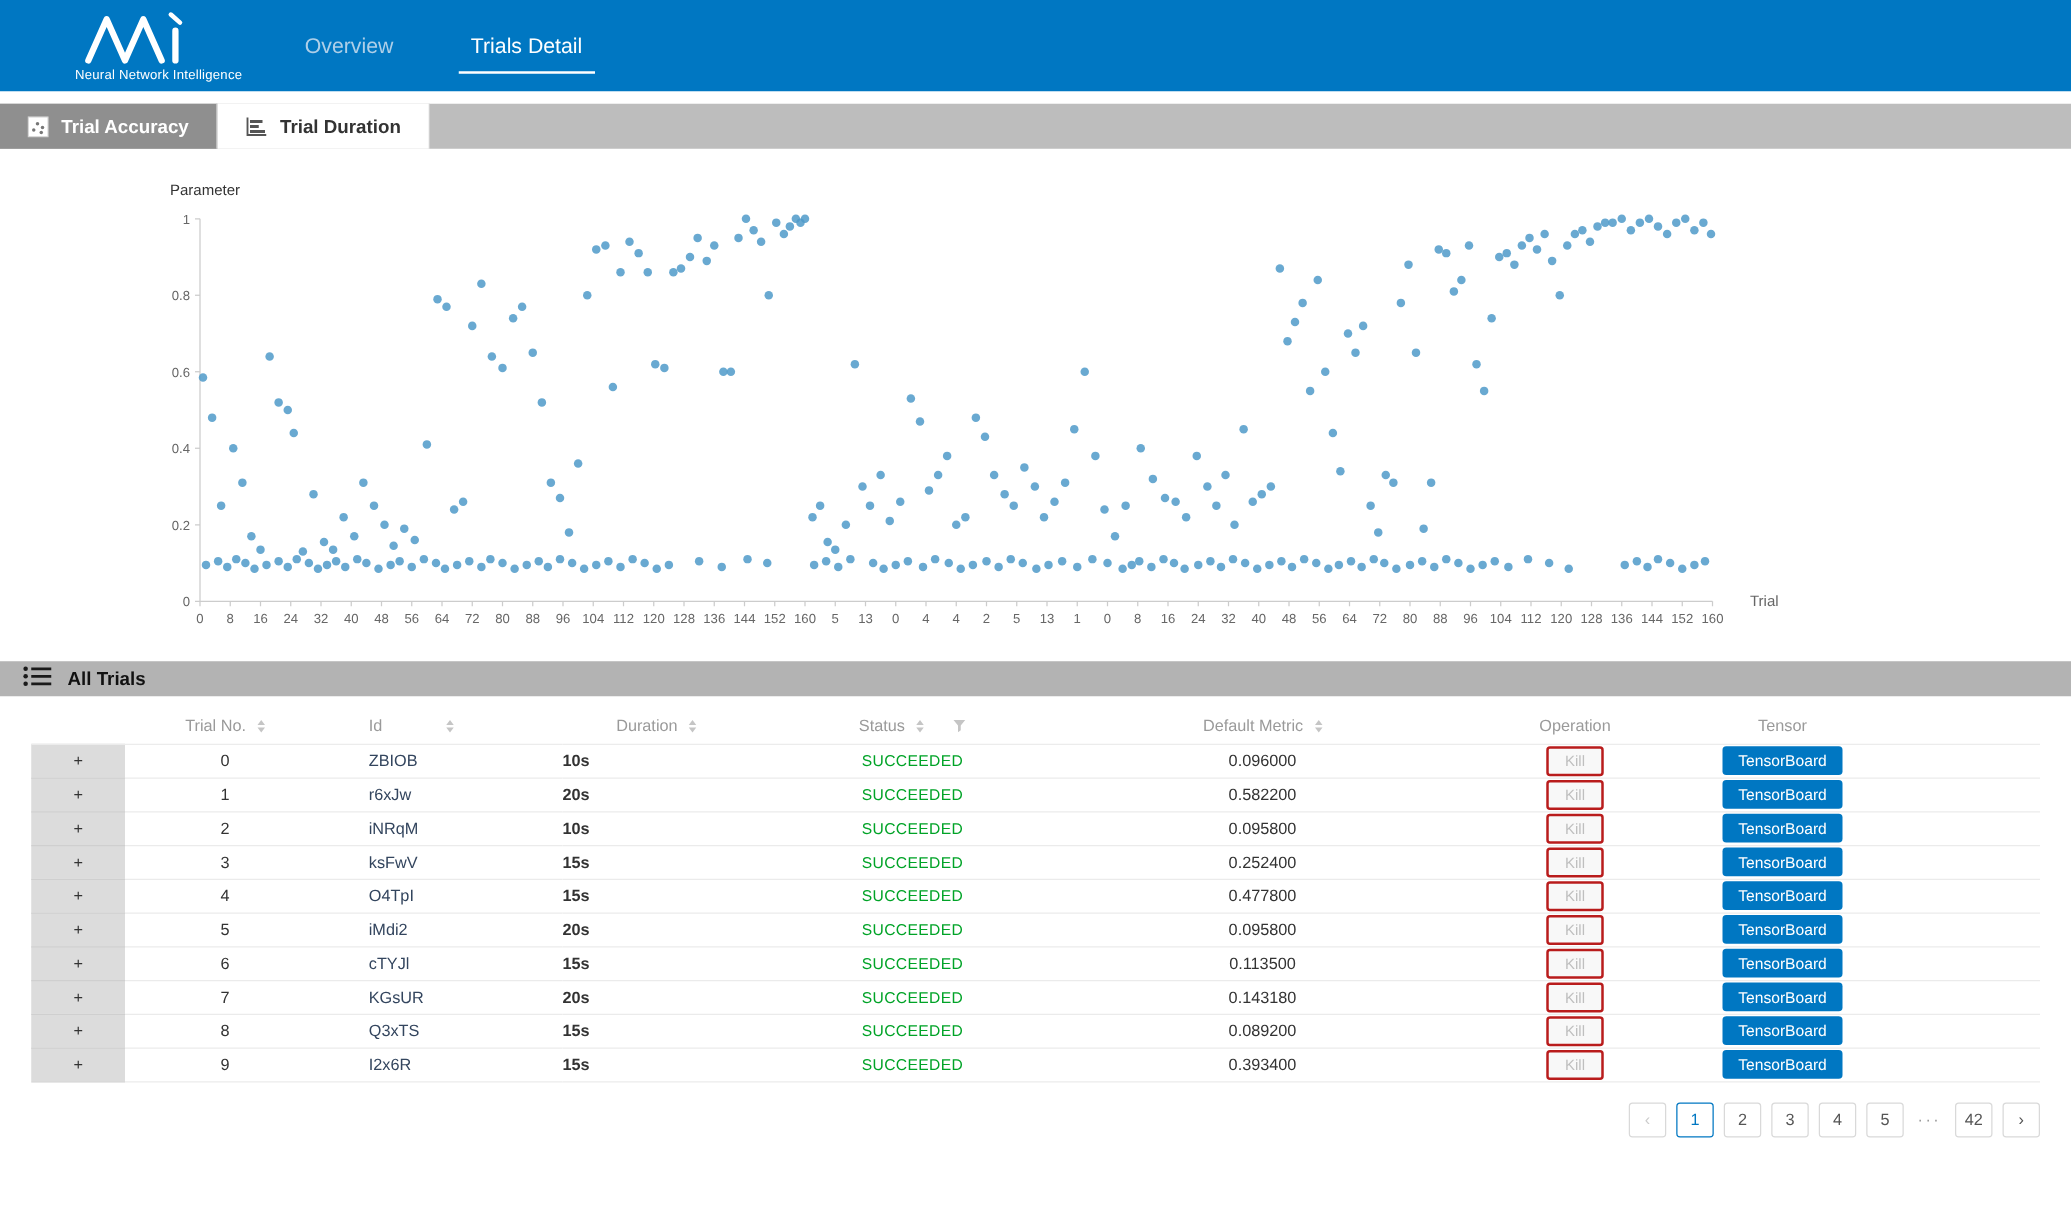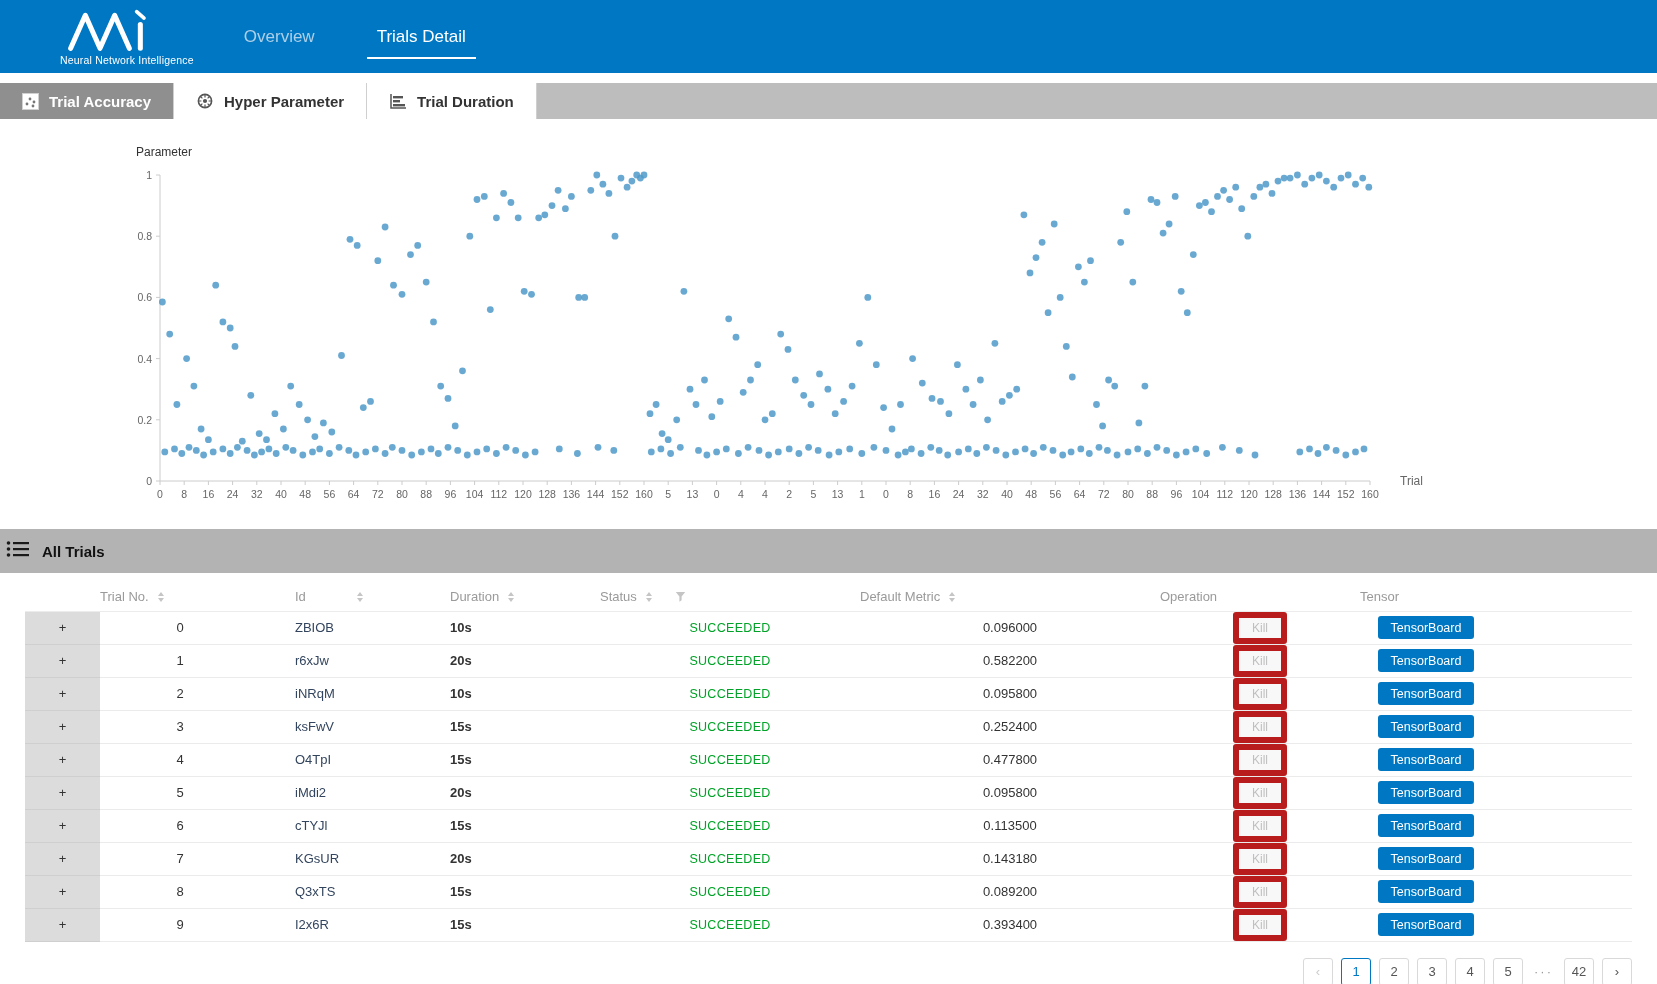--- a/index.html
+++ b/index.html
@@ -22,52 +22,52 @@
          font-size: 15px; font-weight: 600; border-right: 1px solid #cfcfcf; cursor: pointer; }
   .tab.active { background: #8f8f8f; color: #fff; }
   .tab-icon { display: flex; align-items: center; }
   
   .chart-section { padding-left: 120px; }
   .axis-title { margin: 26px 0 2px 16px; font-size: 12px; color: #333; }
   .chart { display: block; }
   .tick-label { font-size: 10.5px; fill: #666; font-family: "Liberation Sans", sans-serif; }
   .axis-name { font-size: 12px; fill: #666; font-family: "Liberation Sans", sans-serif; }
   
-  .section-bar { margin-top: 16px; height: 44px; background: #b3b3b3; display: flex; align-items: center; gap: 12px; padding-left: 6px; }
+  .section-bar { margin-top: 16px; height: 28px; background: #b3b3b3; display: flex; align-items: center; gap: 12px; padding-left: 18px; }
   .section-title { font-size: 15px; font-weight: 700; color: #111; }
   
   .table-wrap { margin: 10px 25px 0 25px; }
   table { width: 100%; border-collapse: collapse; table-layout: fixed; font-size: 13px; }
   col.c-exp { width: 75px; } col.c-no { width: 160px; } col.c-id { width: 190px; }
   col.c-dur { width: 150px; } col.c-status { width: 260px; } col.c-metric { width: 300px; }
   col.c-op { width: 200px; } col.c-tensor { width: 272px; }
   thead th { font-weight: normal; color: #9a9a9a; height: 28px; border-bottom: 1px solid #ececec; }
   .th-inner { display: flex; align-items: center; gap: 9px; }
-  .th-inner.center { }
+  .th-inner.center { justify-content: center; }
   .th-inner.left { justify-content: flex-start; padding-left: 35px; }
   .sorter { display: inline-flex; flex-direction: column; align-items: center; cursor: pointer; }
   .sorter.big-gap { margin-left: 42px; }
   .caret-up { width: 0; height: 0; border-left: 3.5px solid transparent; border-right: 3.5px solid transparent;
               border-bottom: 4.5px solid #c5c5c5; margin-bottom: 2px; }
   .caret-down { width: 0; height: 0; border-left: 3.5px solid transparent; border-right: 3.5px solid transparent;
                 border-top: 4.5px solid #c5c5c5; }
   .funnel { display: inline-flex; margin-left: 14px; cursor: pointer; }
   tbody td { height: 27px; border-bottom: 1px solid #ebebeb; color: #333; }
   td.c-exp { background: #dcdcdc; border-bottom: 1px solid #cfcfcf; text-align: center; }
   .expander { background: transparent; border: none; font-size: 13px; color: #333; cursor: pointer; }
   td.c-no { text-align: center; }
   td.c-id { text-align: left; padding-left: 35px; color: #33455e; }
   td.c-dur { text-align: left; padding-right: 25px; font-weight: bold; }
   td.c-status { text-align: center; }
   .status-succeeded { color: #00a327; font-size: 12.5px; letter-spacing: .3px; }
   td.c-metric { text-align: center; }
   td.c-op { text-align: center; }
   td.c-tensor { text-align: center; padding-right: 140px; }
   th.c-tensor .th-inner { padding-right: 140px; }
-  .kill-btn { color: #bfbfbf; border: 6px solid #b91c1c; background: #f8f8f8; padding: 3px 13px;
+  .kill-btn { color: #bfbfbf; border: 2px solid #b91c1c; background: #f8f8f8; padding: 3px 13px;
               border-radius: 3px; font-size: 12px; cursor: not-allowed; font-family: inherit; }
   .tensorboard-btn { background: #0077c2; color: #fff; border: none; padding: 4.5px 13px;
               border-radius: 3px; font-size: 12.5px; cursor: pointer; font-family: inherit; }
   
   .pagination { margin-top: 16px; display: flex; justify-content: flex-end; align-items: center; gap: 8px; }
   .pg-btn { min-width: 30px; height: 28px; border: 1px solid #d9d9d9; background: #fff; border-radius: 3px;
             font-size: 13px; color: #555; display: inline-flex; align-items: center; justify-content: center;
             cursor: pointer; font-family: inherit; }
   .pg-btn.active { border-color: #0077c2; color: #0077c2; }
   .pg-btn.disabled { color: #ccc; cursor: default; }
@@ -98,30 +98,20 @@
       <span class="tab-icon">
         <svg width="17" height="17" viewBox="0 0 17 17">
           <rect x="0.5" y="0.5" width="16" height="16" fill="#fff" stroke="#d0d0d0"></rect>
           <circle cx="5" cy="11" r="1.4" fill="#777"></circle>
             <circle cx="8" cy="6" r="1.4" fill="#777"></circle>
           <circle cx="12" cy="9" r="1.4" fill="#777"></circle>
             <circle cx="11" cy="13" r="1.4" fill="#777"></circle>
         </svg>
       </span>
       <span>Trial Accuracy</span>
-    </div>
-    <div class="tab">
-      <span class="tab-icon">
-        <svg width="18" height="18" viewBox="0 0 18 18">
-          <circle cx="9" cy="9" r="6.6" fill="none" stroke="#555" stroke-width="1.6"></circle>
-          <circle cx="9" cy="9" r="2.1" fill="#555"></circle>
-          <path d="M9 2.4 V5.4 M9 12.6 V15.6 M2.4 9 H5.4 M12.6 9 H15.6 M4.3 4.3 L6.4 6.4 M11.6 11.6 L13.7 13.7 M13.7 4.3 L11.6 6.4 M6.4 11.6 L4.3 13.7" stroke="#555" stroke-width="1.2"></path>
-        </svg>
-      </span>
-      <span>Hyper Parameter</span>
     </div>
     <div class="tab">
       <span class="tab-icon">
         <svg width="18" height="16" viewBox="0 0 18 16">
           <path d="M2 1 V15 H17" stroke="#555" stroke-width="1.5" fill="none"></path>
           <rect x="4" y="3" width="10" height="2.4" fill="#555"></rect>
           <rect x="4" y="7" width="7" height="2.4" fill="#555"></rect>
           <rect x="4" y="11" width="12" height="2.4" fill="#555"></rect>
         </svg>
       </span>

